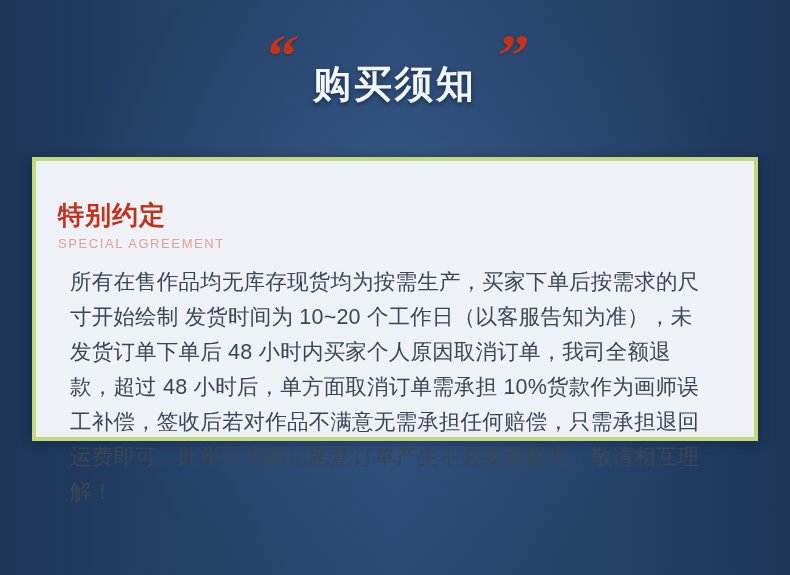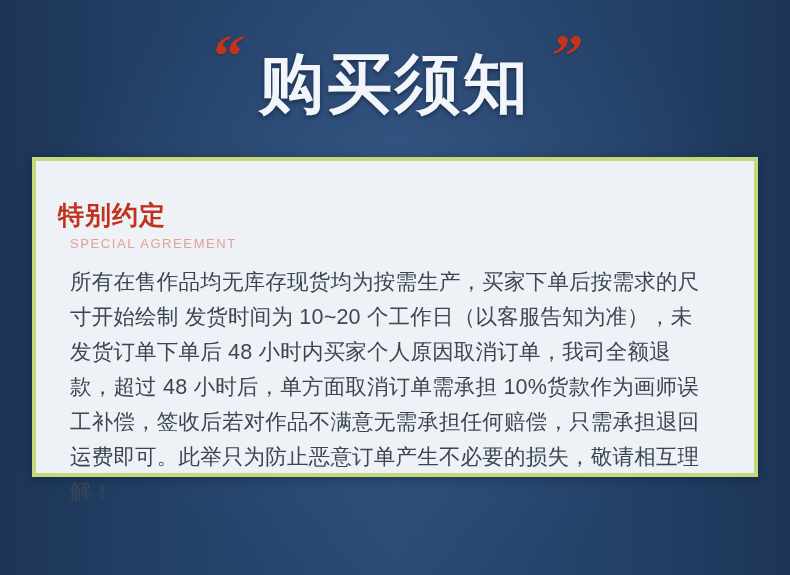--- a/index.html
+++ b/index.html
@@ -50,37 +50,37 @@
     font-family: "Liberation Serif", "DejaVu Serif", serif;
     font-size: 60px;
     font-weight: 700;
     line-height: 1;
     color: #c2341c;
     letter-spacing: -3px;
     transform: translateY(-12px) skewX(-10deg);
     text-shadow: 0 1px 2px rgba(0,0,0,0.25);
   }
   #heading-text {
-    font-size: 65px;
+    font-size: 38px;
     font-weight: 700;
     letter-spacing: 3px;
     color: #f2f5f9;
     line-height: 1;
     text-shadow: 0 2px 4px rgba(8,20,40,0.55);
     white-space: nowrap;
     margin-top: 31px;
   }
 
   
   #panel {
     position: absolute;
     left: 32px;
     top: 157px;
     width: 726px;
-    height: 320px;
+    height: 284px;
     box-sizing: border-box;
     background: #eef1f5;
     border: 4px solid #c4d97c;
     box-shadow: 0 2px 10px rgba(5,16,34,0.35);
   }
   #panel-inner {
     padding: 40px 32px 0 22px;
   }
   #agreement-title {
     font-size: 26px;
@@ -88,21 +88,21 @@
     color: #c0321e;
     letter-spacing: 1px;
     line-height: 1.1;
     margin: 0 0 6px 0;
   }
   #agreement-subtitle {
     font-size: 13px;
     font-weight: 400;
     color: #e5a099;
     letter-spacing: 1.6px;
-    margin: 0 0 14px 12px;
+    margin: 0 0 14px 0;
   }
   #agreement-body {
     font-size: 21.5px;
     line-height: 1.63;
     color: #3b4654;
     letter-spacing: 0.2px;
     text-align: left;
     margin: 12px;
     white-space: pre-wrap;
   }

